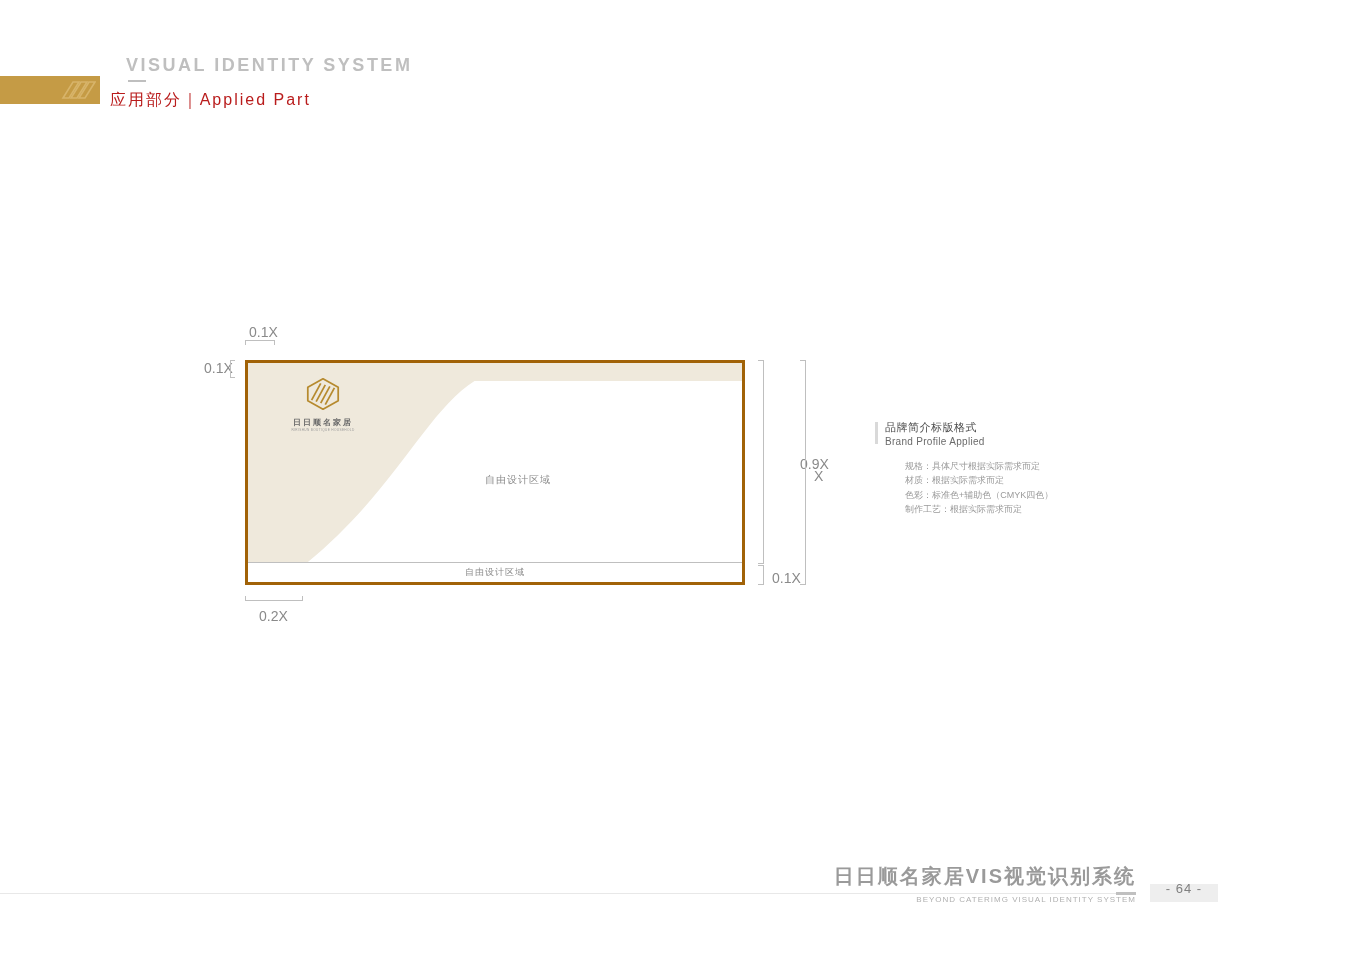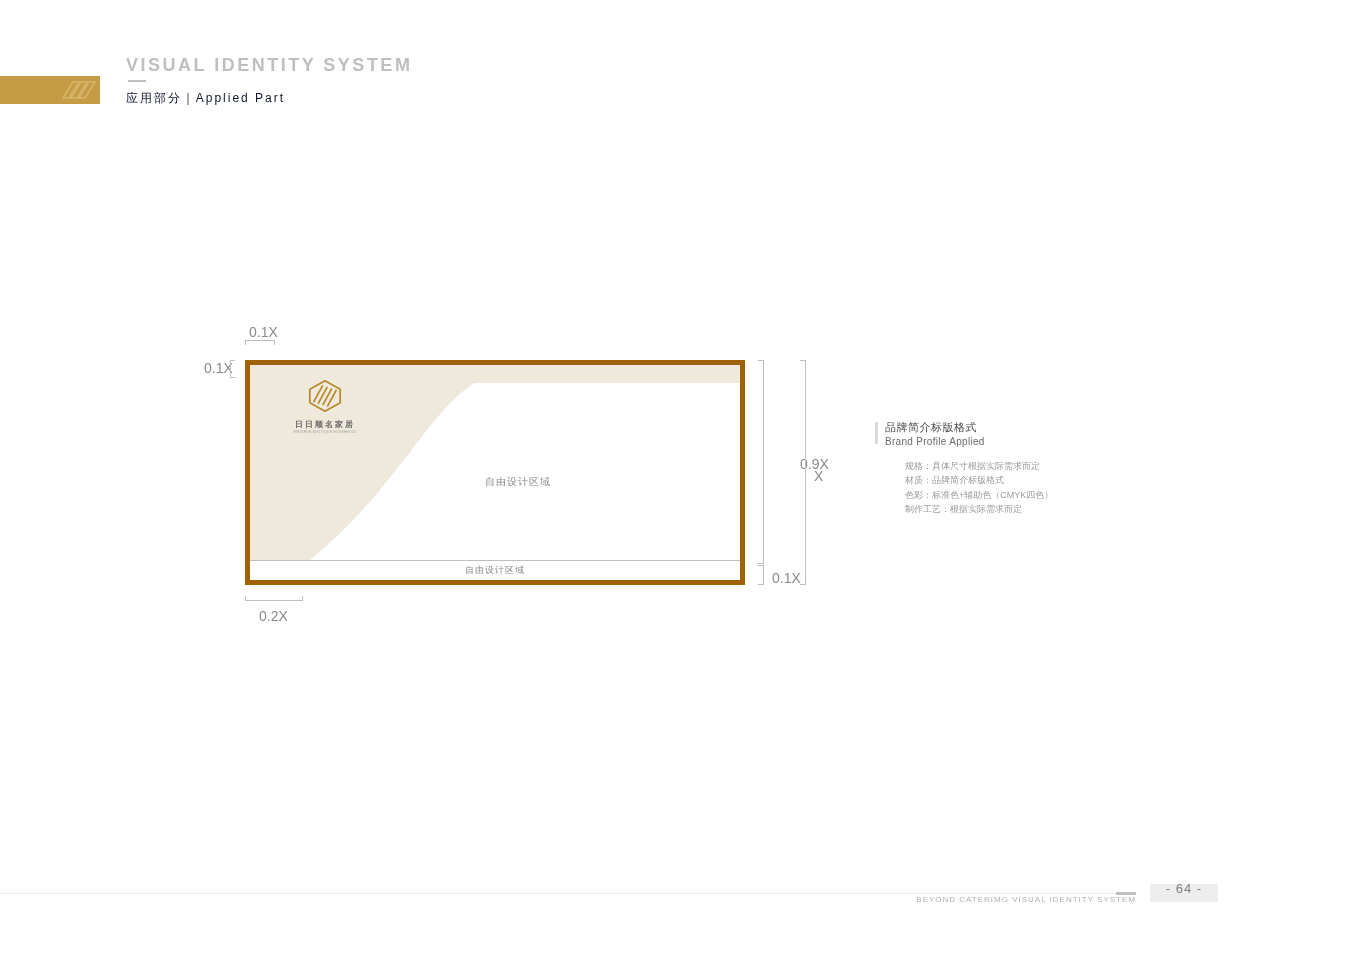--- a/index.html
+++ b/index.html
@@ -37,35 +37,35 @@
     .header-divider {
       position: absolute;
       left: 128px;
       top: 80px;
       width: 18px;
       height: 2px;
       background: #bfbfbf;
     }
     .header-subtitle {
       position: absolute;
-      left: 126px;
+      left: 110px;
       top: 90px;
-      color: #0f172a;
-      font-size: 12px;
+      color: #b91c1c;
+      font-size: 16px;
       letter-spacing: 2px;
       font-weight: 500;
     }
     
     .diagram {
       position: absolute;
       left: 245px;
       top: 360px;
       width: 500px;
       height: 225px;
-      border: 5px solid #a16207;
+      border: 3px solid #a16207;
     }
     .diagram .cream-top {
       position: absolute;
       left: 0; top: 0; right: 0;
       height: 18px;
       background: #efe9dc;
     }
     .diagram .curve {
       position: absolute;
       left: 0; top: 0; width: 100%; height: 100%;
@@ -280,25 +280,26 @@
 
 <div class="tick-h" style="left:245px; top:596px; width:58px; border-top:none; border-bottom:1px solid #bfbfbf;"></div>
 <div class="dim" style="left:259px; top:608px;">0.2X</div>
 
 <div class="desc">
   <div class="bar"></div>
   <div class="desc-title-cn">品牌简介标版格式</div>
   <div class="desc-title-en">Brand Profile Applied</div>
   <div class="desc-body">
     <div>规格：具体尺寸根据实际需求而定</div>
-    <div>材质：品牌简介标版格式</div>
+    <div>材质：根据实际需求而定</div>
     <div>色彩：标准色+辅助色（CMYK四色）</div>
     <div>制作工艺：根据实际需求而定</div>
   </div>
 </div>
 
 <div class="footer">
   <div class="rule"></div>
   <div class="rule-accent"></div>
+  <div class="brand-title">日日顺名家居VIS视觉识别系统</div>
   <div class="brand-sub">BEYOND CATERIMG VISUAL IDENTITY SYSTEM</div>
   <div class="page-bg"></div>
   <div class="page-num">- 64 -</div>
 </div>
 
 </body></html>

